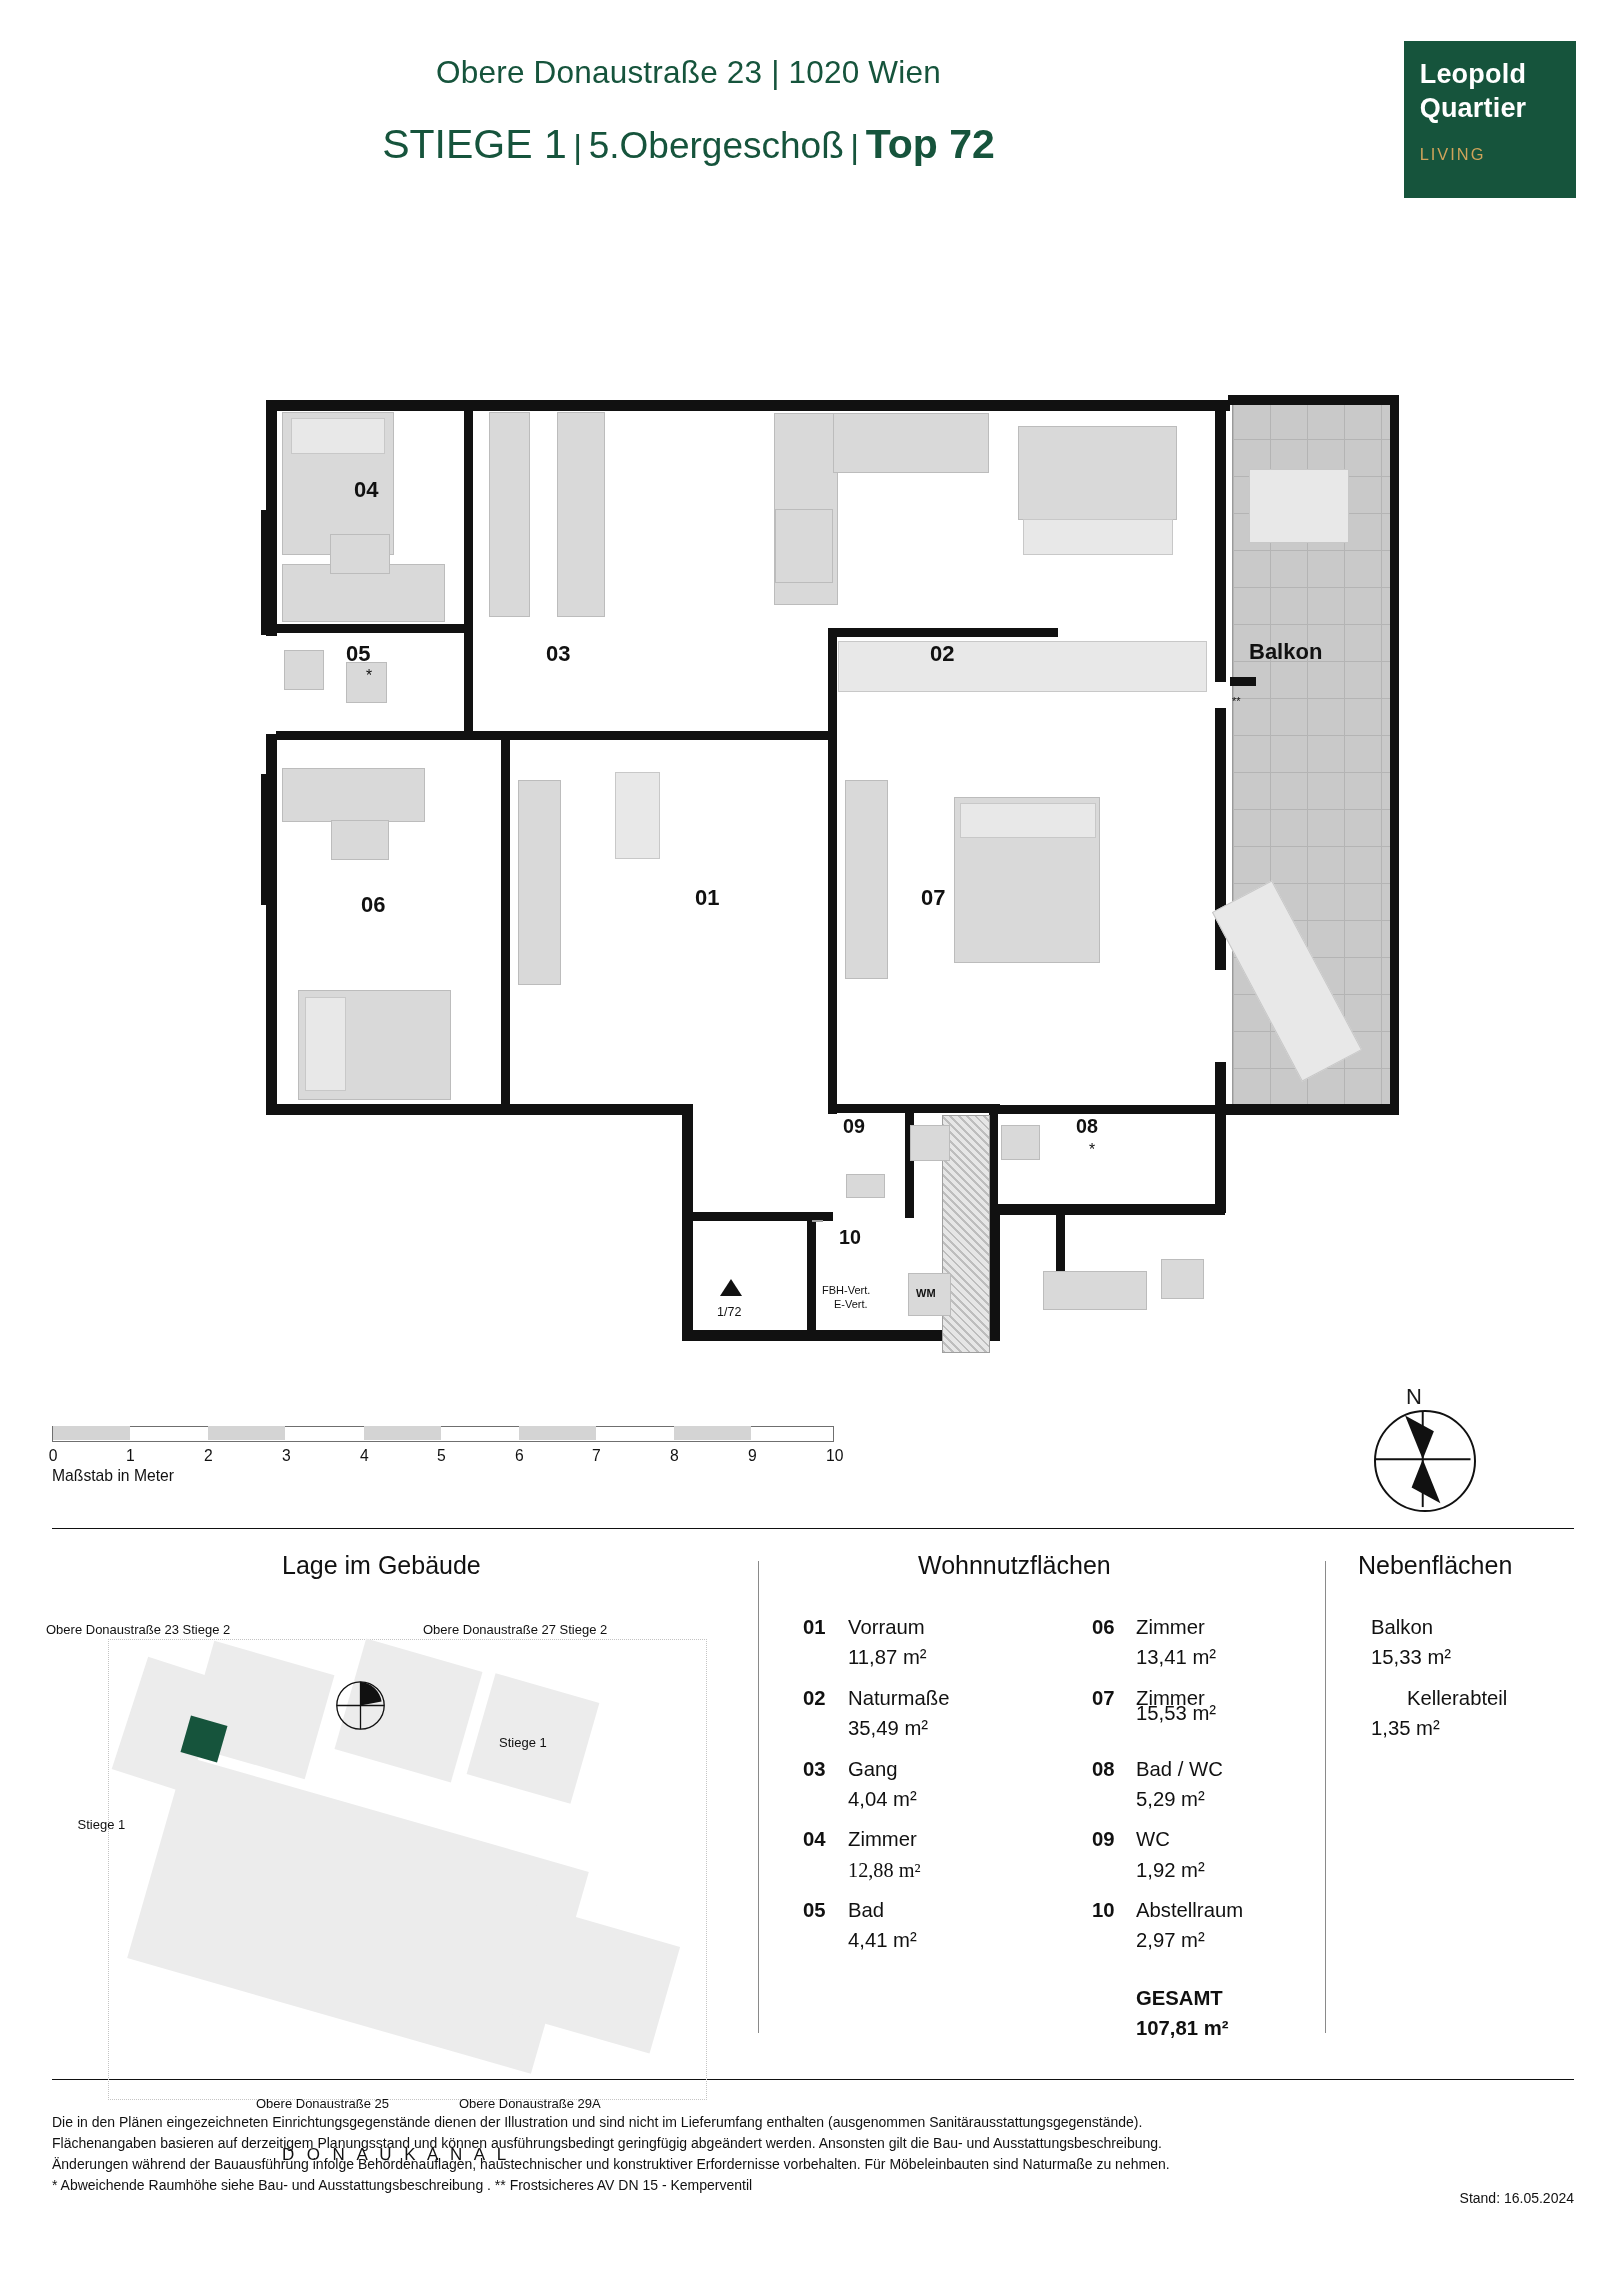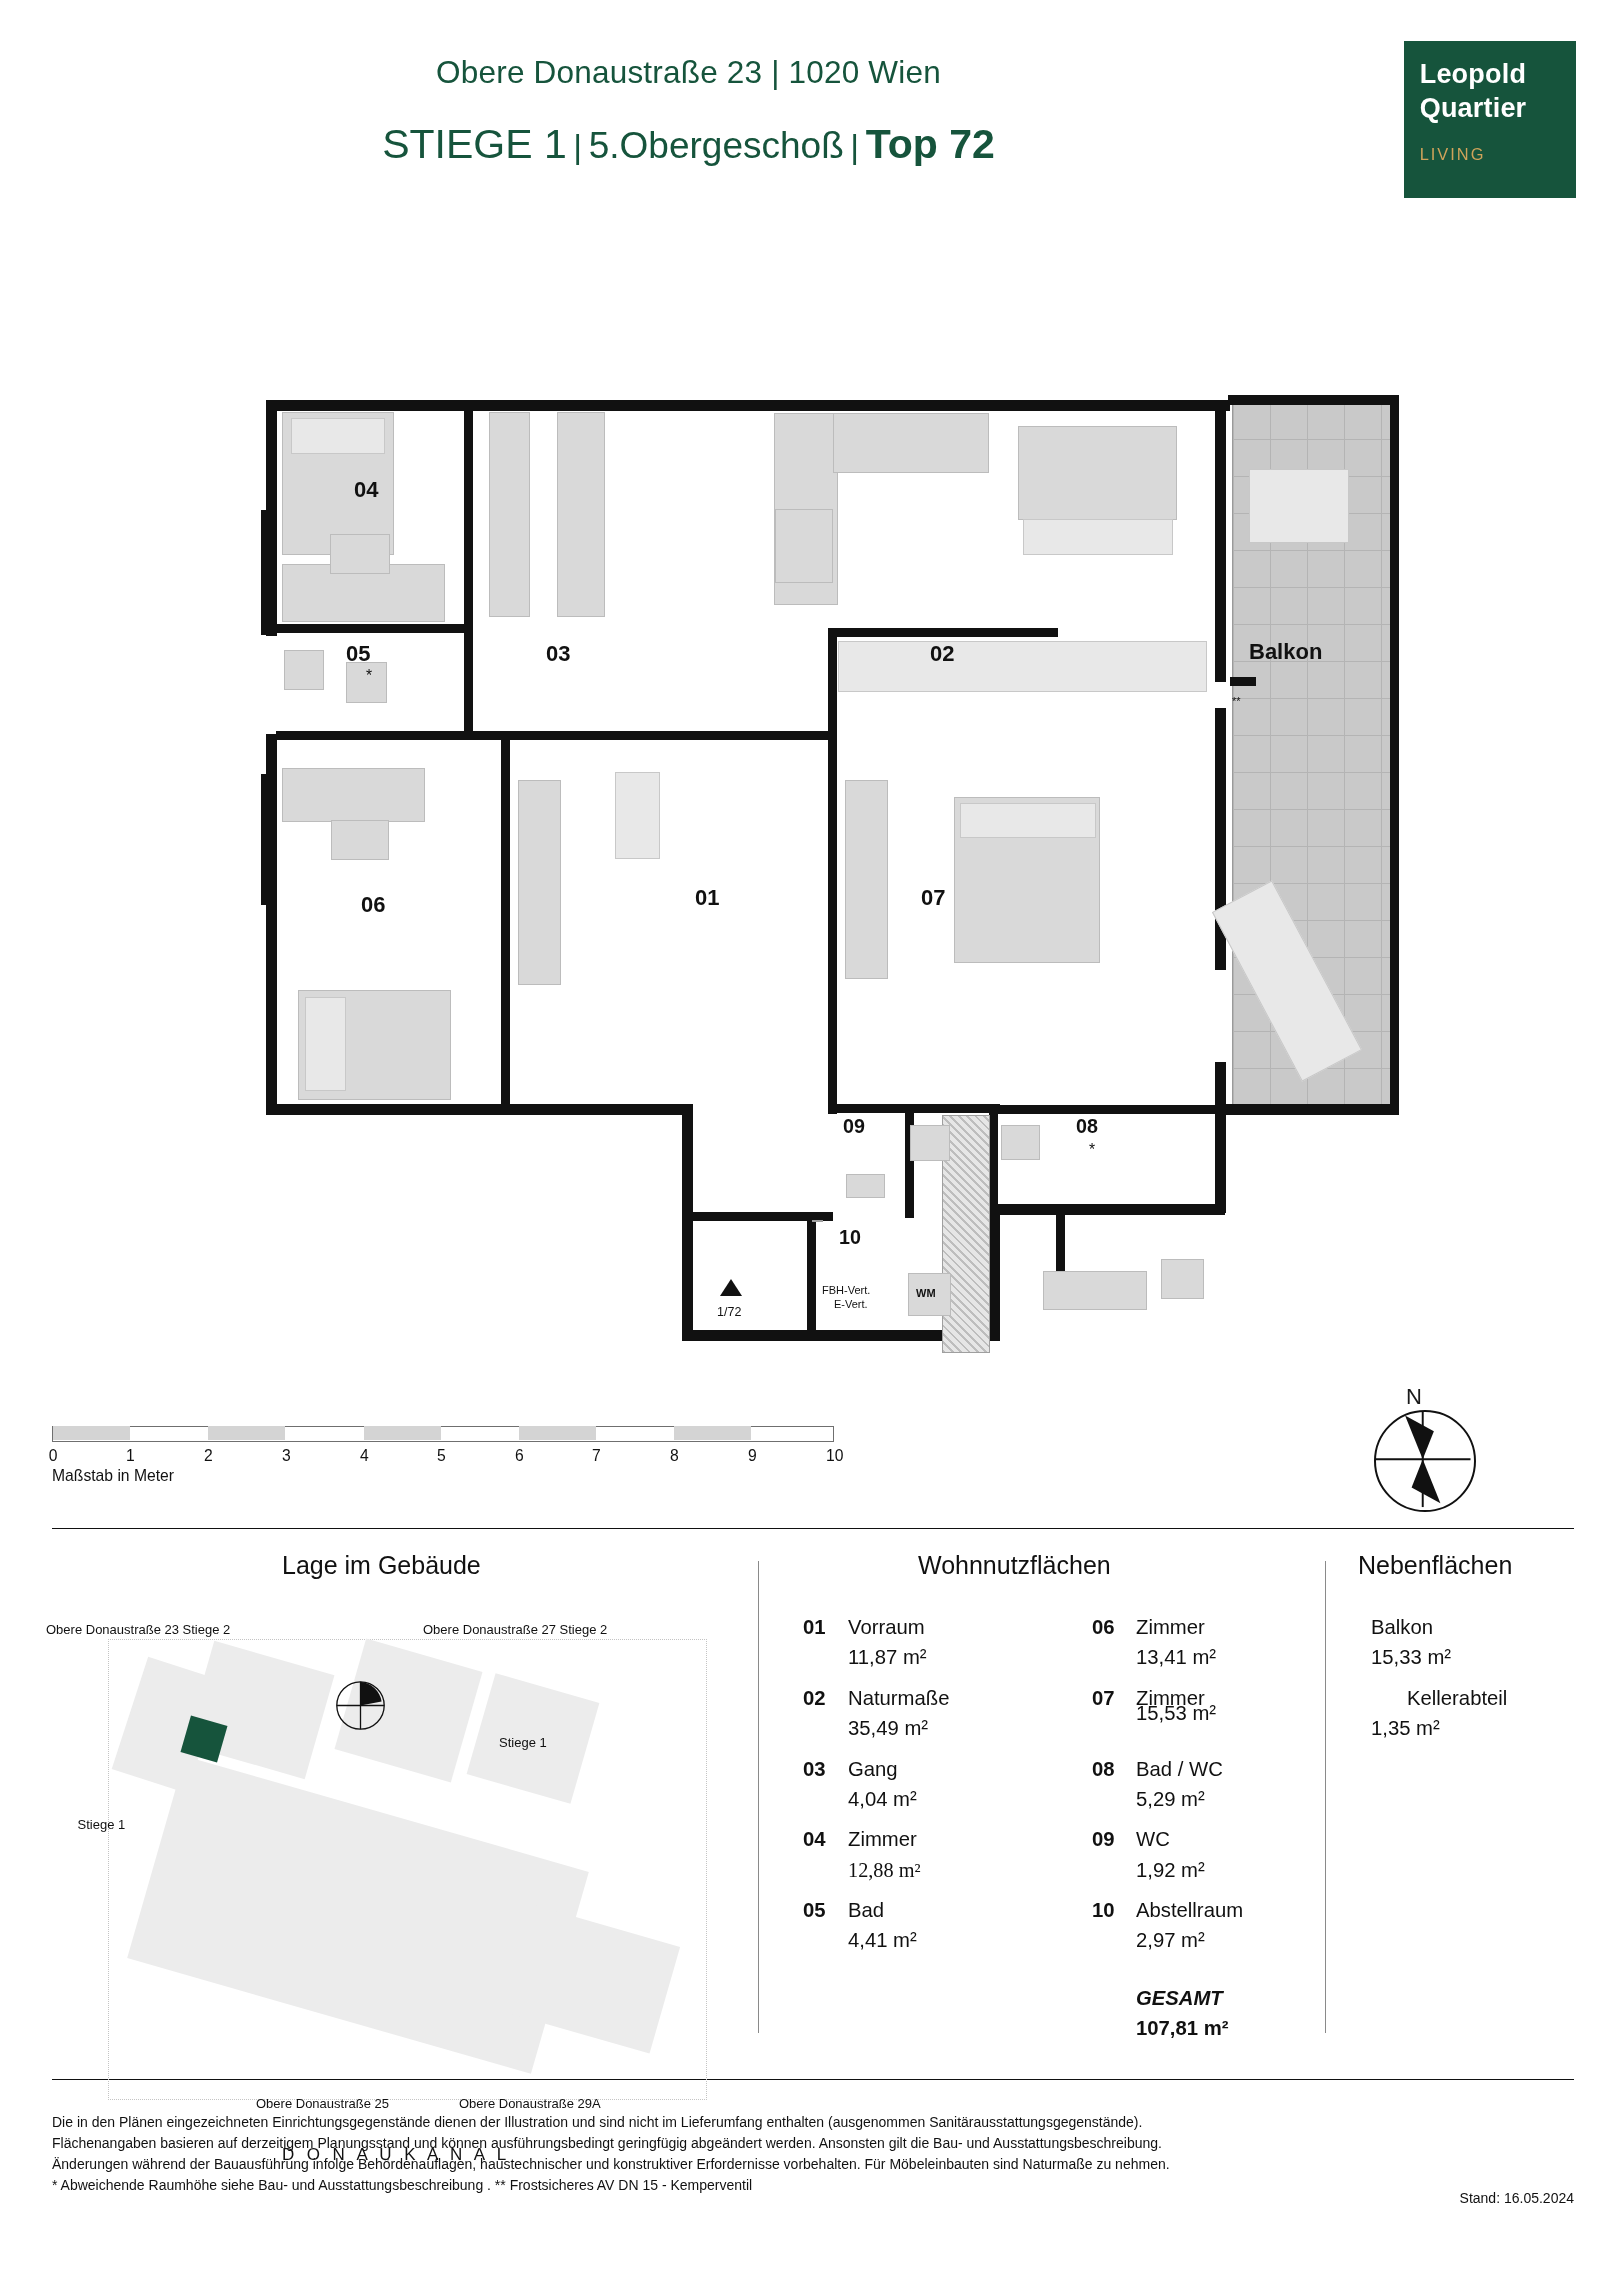--- a/index.html
+++ b/index.html
@@ -317,21 +317,21 @@
     <div class="arow" style="left:346px; top:214px;">5,29 m²</div>
 
     <div class="arow anum" style="left:302px; top:254px;">09</div>
     <div class="arow" style="left:346px; top:254px;">WC</div>
     <div class="arow" style="left:346px; top:285px;">1,92 m²</div>
 
     <div class="arow anum" style="left:302px; top:325px;">10</div>
     <div class="arow" style="left:346px; top:325px;">Abstellraum</div>
     <div class="arow" style="left:346px; top:355px;">2,97 m²</div>
 
-    <div class="arow" style="left:346px; top:413px; font-weight:bold;font-style:italic;">GESAMT</div>
+    <div class="arow" style="left:346px; top:413px; font-weight:bold;">GESAMT</div>
     <div class="arow" style="left:346px; top:443px; font-weight:bold;">107,81 m²</div>
   </div>
 
   <div class="neben">
     <div class="arow" style="left:13px; top:42px;">Balkon</div>
     <div class="arow" style="left:13px; top:72px;">15,33 m²</div>
     <div class="arow" style="left:13px; top:113px;margin-left:36px;">Kellerabteil</div>
     <div class="arow" style="left:13px; top:143px;">1,35 m²</div>
   </div>
 

